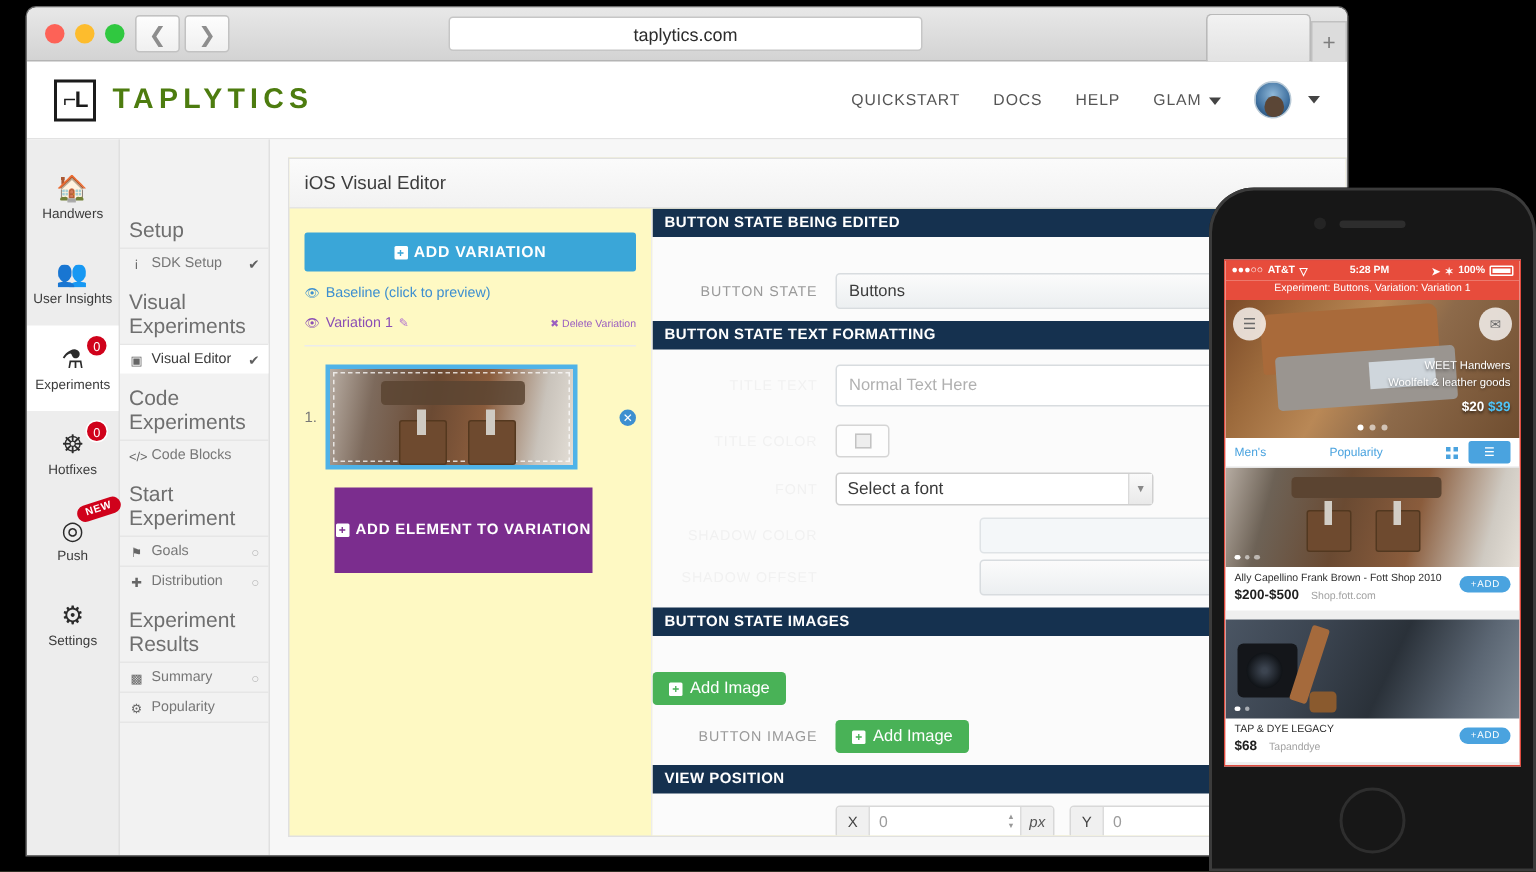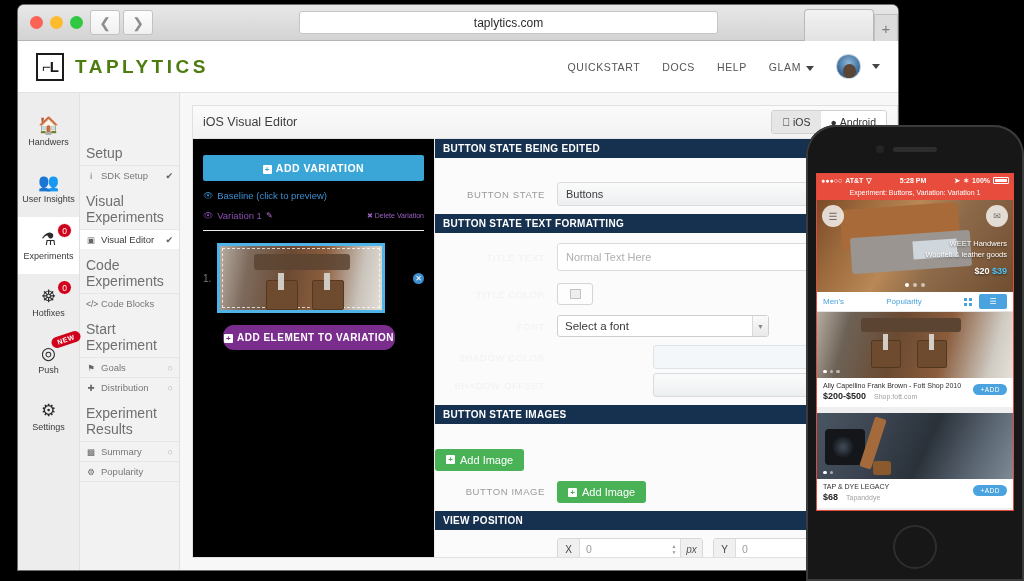--- a/index.html
+++ b/index.html
@@ -26,21 +26,21 @@
   .light { width: 13px; height:13px; border-radius:50%; }
   .l-red { background:#fd6257; } .l-yellow { background:#fdbc2d; } .l-green { background:#30c840; }
   .navbtns { position:absolute; left:72px; top:5px; display:flex; gap:3px; }
   .navbtn {
     width:30px; height:25px; background:linear-gradient(#fdfdfd,#f0f0f0);
     border:1px solid #c2c2c2; border-radius:3px;
     display:flex; align-items:center; justify-content:center;
     font-size:14px; color:#8d8d8d; line-height:1;
   }
   .addr {
-    position:absolute; left:281px; top:6px; width:419px; height:23px;
+    position:absolute; left:281px; top:6px; width:316px; height:23px;
     background:#fff; border:1px solid #c6c6c6; border-radius:3px;
     display:flex; align-items:center; justify-content:center;
     font-size:12px; color:#2c2c2c;
   }
   .tabrow { position:absolute; right:0; top:0; height:36px; width:115px; }
   .tabshape {
     position:absolute; right:24px; top:4px; width:70px; height:32px;
     background:linear-gradient(#f2f2f2,#e2e2e2); border:1px solid #b9b9b9;
     border-bottom:none; border-radius:4px 4px 0 0;
   }
@@ -105,41 +105,41 @@
     display:flex; align-items:center; gap:5px; font-size:9.5px; color:#777;
     padding:4px 6px; border-top:1px solid #e6e6e6; cursor:pointer;
   }
   .sm-item.selected { background:#fff; color:#3a3a3a; }
   .sm-ico { font-size:8.5px; width:10px; text-align:center; color:#666; }
   .sm-state { margin-left:auto; font-size:9px; color:#5f5f5f; }
   .sm-state.open { color:#b7b7b7; }
 
   
   .main { flex:1; padding:12px 0 0 12px; }
-  .panel { background:#000000; border:1px solid #e0e0e0; height:453px; display:flex; flex-direction:column; }
+  .panel { background:#fef9c3; border:1px solid #e0e0e0; height:453px; display:flex; flex-direction:column; }
   .panel-head {
     height:33px; background:linear-gradient(#fbfbfb,#f2f2f2); border-bottom:1px solid #e4e4e4;
     display:flex; align-items:center; padding:0 10px;
   }
   .panel-title { font-size:12.5px; color:#3e3e3e; }
   .seg { margin-left:auto; display:flex; border:1px solid #d0d0d0; border-radius:3px; overflow:hidden; }
   .seg div { font-size:10.5px; padding:5px 10px; color:#333; background:#fff; cursor:pointer; }
   .seg div.on { background:#e6e6e6; }
   .panel-inner { flex:1; display:flex; overflow:hidden; }
 
   
   .varcol { width:242px; padding:16px 10px 0 10px; border-right:1px solid #ececec; }
   .btn-blue {
     background:#3aa6d8; color:#fff; font-size:10.5px; font-weight:bold;
     letter-spacing:0.5px; text-align:center; padding:7px 0; border-radius:2px;
     cursor:pointer; position:relative;
   }
   .btn-purple {
     background:#7b2d8e; color:#fff; font-size:10px; font-weight:bold;
-    letter-spacing:0.5px; text-align:center; padding:7px 0; border-radius:11px;
+    letter-spacing:0.5px; text-align:center; padding:23px 0; border-radius:0;
     cursor:pointer; margin-top:12px; width:172px; margin-left:20px;
   }
   .plusbox { display:inline-block; width:9px;height:9px;background:#fff;color:#3aa6d8;
     font-size:8px;line-height:9px;text-align:center;border-radius:1px;margin-right:4px;vertical-align:middle;font-weight:bold;}
   .plusbox.pp { color:#7b2d8e; }
   .varline { display:flex; align-items:center; gap:4px; margin-top:9px; font-size:9.5px; }
   .baseline-link { color:#3d8fd0; cursor:pointer; }
   .variation-link { color:#8b4fb5; cursor:pointer; }
   .delete-var { margin-left:auto; font-size:7px; color:#9b5fc0; cursor:pointer; }
   .hr { border-top:1px solid #ececec; margin-top:9px; }
@@ -411,24 +411,20 @@
           <span class="sm-ico">⚙</span>
           <span>Popularity</span>
         </div>
       </div>
 
       <div class="main">
         <div class="panel">
 
           <div class="panel-head">
             <div class="panel-title">iOS Visual Editor</div>
-            <div class="seg">
-              <div class="on">&nbsp;<span>iOS</span></div>
-              <div>●&nbsp;<span>Android</span></div>
-            </div>
           </div>
 
           <div class="panel-inner">
 
             <div class="varcol">
               <div class="btn-blue">
                 <span class="plusbox">+</span><span>ADD VARIATION</span>
               </div>
               <div class="varline">
                 <span style="font-size:8px;color:#3d8fd0">👁</span>

